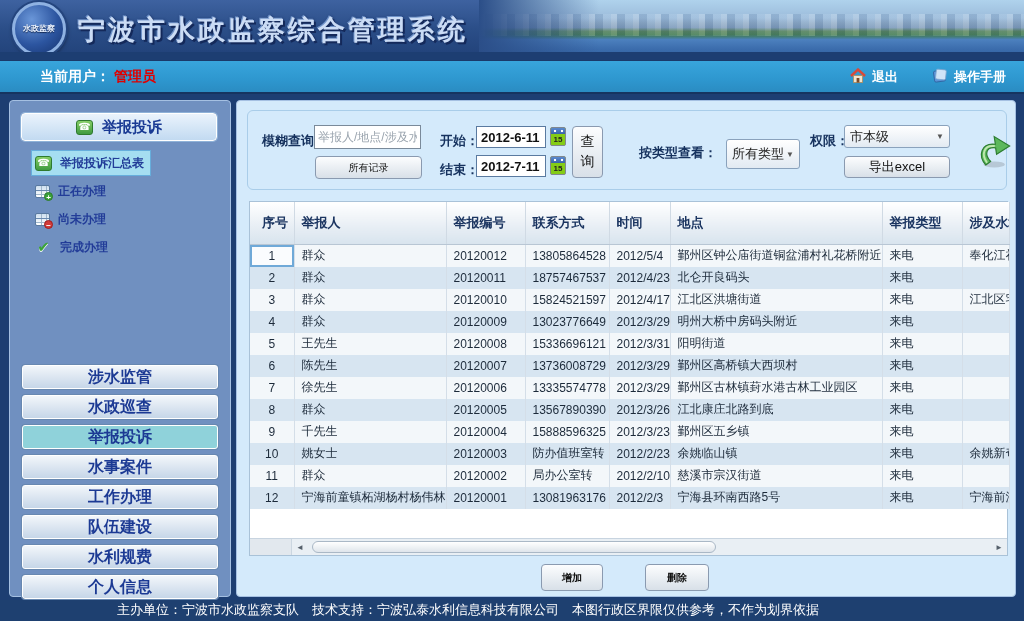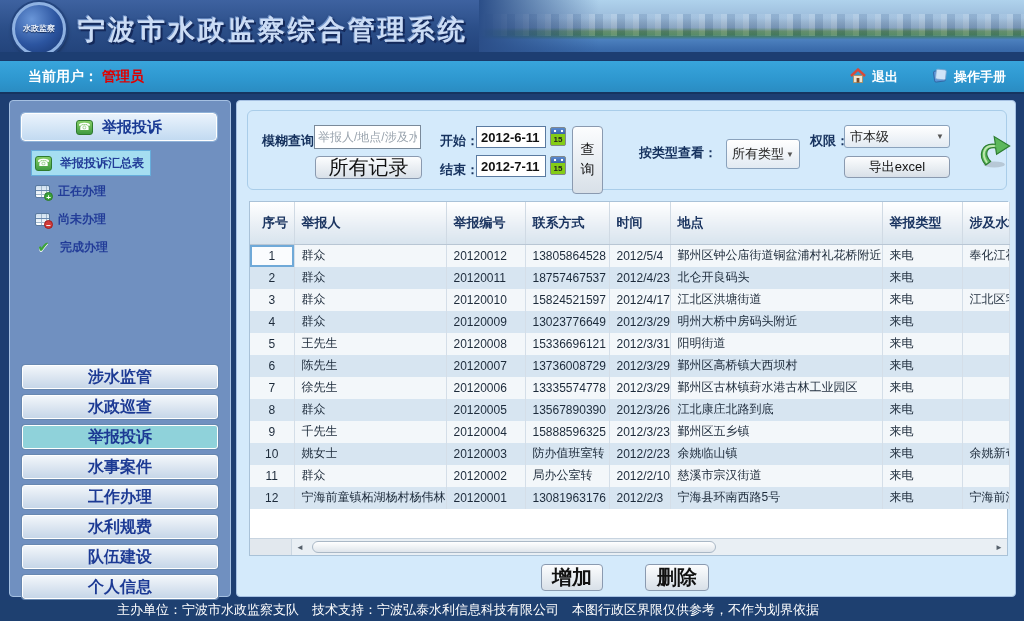--- a/index.html
+++ b/index.html
@@ -24,21 +24,21 @@
     border:3px solid #8FB2E2; box-shadow:0 0 0 2px #24457E, 1px 2px 4px rgba(0,0,0,.5);
     display:flex; align-items:center; justify-content:center; }
   .logo-text { color:#E8F0FC; font-size:8px; font-weight:bold; text-align:center; line-height:1.1; text-shadow:0 1px 1px #10254E; }
   .app-title { position:absolute; left:78px; top:12px; font-size:27px; font-weight:bold; color:#CBDCF5;
     letter-spacing:3px; text-shadow:2px 2px 0 #14295A, -1px -1px 0 #6F92C8, 0 0 3px #14295A; white-space:nowrap; }
 
   
   .userbar { position:absolute; top:60px; left:0; width:1024px; height:34px;
     background:linear-gradient(180deg,#38A5DC 0%,#2E97CF 60%,#2A8CC2 100%);
     border-top:1px solid #1A3A6A; border-bottom:2px solid #16345F;
-    display:flex; align-items:center; }
+    display:flex; align-items:center;padding-left:12px; }
   .user-left { margin-left:28px; font-size:14px; font-weight:bold; color:#FFFFFF; }
   .user-name { color:#E00000; margin-left:4px; }
   .user-right { margin-left:auto; margin-right:18px; display:flex; align-items:center; gap:34px; }
   .ub-link { display:flex; align-items:flex-start; gap:6px; color:#FFFFFF; font-size:13px; font-weight:bold; cursor:pointer; }
   .ico-svg { width:16px; height:15px; display:block; }
 
   
   .sidebar { position:absolute; left:9px; top:100px; width:222px; height:497px;
     background:#7090C0; border:1px solid #A5C0E2; border-radius:4px; }
   .section-btn { position:absolute; left:11px; top:12px; width:196px; height:28px;
@@ -78,39 +78,39 @@
     background:#D4EAFB; border:1px solid #A5C0E2; border-radius:4px; }
   .filter-panel { position:absolute; left:10px; top:9px; width:760px; height:80px;
     border:1px solid #A9CDE9; border-radius:6px; }
   .flabel { position:absolute; font-size:13px; font-weight:bold; color:#16325E; white-space:nowrap; }
   .f-fuzzy-label { left:14px; top:21px; }
   .f-fuzzy-input { position:absolute; left:66px; top:14px; width:107px; height:24px;
     border:1px solid #7A8A9A; background:#FFF; font-size:12px; color:#333; padding:0 3px;
     font-family:"Liberation Sans","DejaVu Sans",sans-serif; }
   .f-fuzzy-input::placeholder { color:#9AA4AE; }
   .btn { background:linear-gradient(180deg,#FCFDFE 0%,#D8E0E8 100%); border:1px solid #8A9AB0;
-    border-radius:4px; font-size:20px; color:#111; display:flex; align-items:center; justify-content:center;
+    border-radius:4px; font-size:10px; color:#111; display:flex; align-items:center; justify-content:center;
     cursor:pointer; font-family:inherit; }
   .f-allrecords { position:absolute; left:67px; top:45px; width:107px; height:23px; }
   .f-start-label { left:192px; top:21px; }
   .f-end-label { left:192px; top:50px; }
   .date-input { position:absolute; width:70px; height:22px; border:1px solid #5A7AA0; background:#FFF;
     font-size:13px; font-weight:bold; color:#111; padding:0 4px;
     font-family:"Liberation Sans","DejaVu Sans",sans-serif; }
   .f-start-input { left:228px; top:15px; }
   .f-end-input { left:228px; top:44px; }
   .cal { position:absolute; width:16px; height:19px; background:#84cc16; border:1px solid #808890; border-radius:2px; cursor:pointer; }
   .cal-top { height:6px; background:
       radial-gradient(circle at 4px 3px,#FFF 1px,transparent 1.6px),
       radial-gradient(circle at 11px 3px,#FFF 1px,transparent 1.6px),
       linear-gradient(180deg,#5A8AD0,#3A62A8); border-radius:1px 1px 0 0; }
   .cal-num { font-size:8px; font-weight:bold; color:#222; text-align:center; line-height:11px; }
   .f-cal1 { left:302px; top:16px; }
   .f-cal2 { left:302px; top:45px; }
-  .f-query { position:absolute; left:324px; top:15px; width:31px; height:68px;
+  .f-query { position:absolute; left:324px; top:15px; width:31px; height:52px;
     font-size:14px; line-height:1.4; word-break:break-all; padding:2px 7px; text-align:center; }
   .f-type-label { left:391px; top:33px; }
   .sel { position:absolute; background:linear-gradient(180deg,#FFFFFF,#E2EAF2); border:1px solid #8AA2BC;
     border-radius:3px; display:flex; align-items:center; padding:0 5px; font-size:13px; color:#222; cursor:pointer; }
   .sel .arrow { margin-left:auto; font-size:8px; color:#555; }
   .f-type-select { left:478px; top:28px; width:74px; height:30px; }
   .f-perm-label { left:551px; top:21px;margin-left:11px; }
   .f-perm-select { left:596px; top:14px; width:106px; height:23px; }
   .f-export { position:absolute; left:596px; top:45px; width:106px; height:22px; font-size:13px; }
   .f-refresh { position:absolute; left:726px; top:13px; width:38px; height:56px; cursor:pointer; }
@@ -208,22 +208,22 @@
           <span class="sicon check">✔</span>
           <span class="slabel">完成办理</span>
         </div>
       </div>
     <div class="menu" id="menu">
         <div class="menu-btn">涉水监管</div>
         <div class="menu-btn">水政巡查</div>
         <div class="menu-btn active">举报投诉</div>
         <div class="menu-btn">水事案件</div>
         <div class="menu-btn">工作办理</div>
+        <div class="menu-btn">队伍建设</div>
         <div class="menu-btn">水利规费</div>
-        <div class="menu-btn">队伍建设</div>
         <div class="menu-btn">个人信息</div>
       </div>
   </div>
 
   <div class="main">
 
     <div class="filter-panel">
       <span class="flabel f-fuzzy-label">模糊查询：</span>
       <input class="f-fuzzy-input" type="text" placeholder="举报人/地点/涉及水域" style="">
       <button class="btn f-allrecords">所有记录</button>

